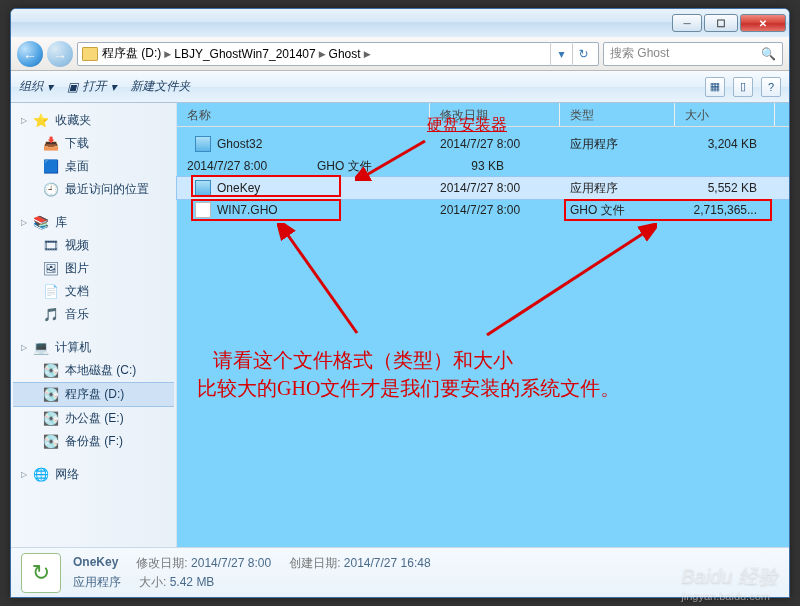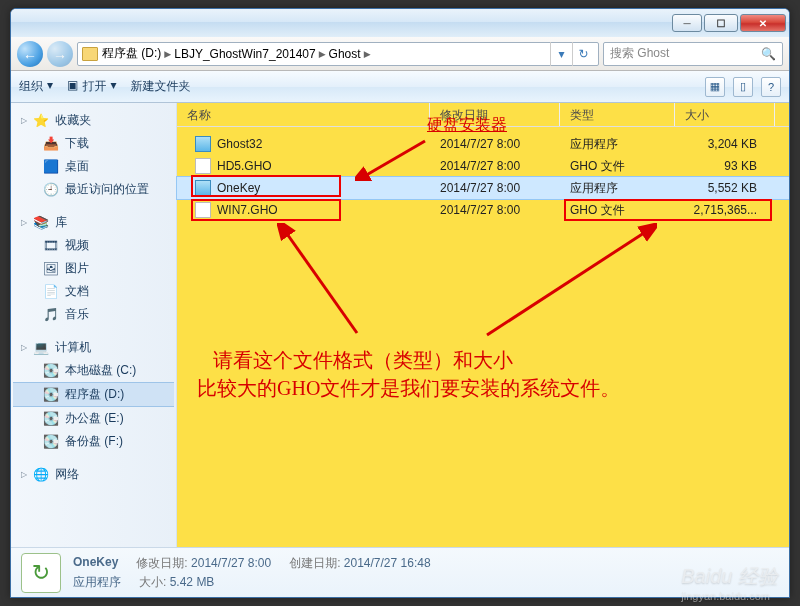--- a/index.html
+++ b/index.html
@@ -16,35 +16,35 @@
 .navarrow { width:26px; height:26px; border-radius:50%; background: radial-gradient(circle at 30% 30%,#bfe2fb,#4da2e4 60%,#1c6fb8); display:flex; align-items:center; justify-content:center; color:#fff; font-size:14px; }
 .navarrow.fwd { opacity:.5; }
 .addrbox { flex:1; height:24px; border:1px solid #a0b0c0; background:#fff; display:flex; align-items:center; padding:0 4px; font-size:12px; border-radius:2px; }
 .addrbox .sep { color:#666; margin:0 3px; font-size:9px; }
 .folder-icon { width:16px; height:14px; background:#f8d776; border:1px solid #c8a23e; border-radius:1px; margin-right:4px; position:relative; }
 .refresh { width:22px; height:24px; border-left:1px solid #ccc; display:flex; align-items:center; justify-content:center; color:#3a7ab8; font-size:12px; }
 .searchbox { width:180px; height:24px; border:1px solid #a0b0c0; background:#fff; display:flex; align-items:center; padding:0 6px; font-size:12px; color:#888; border-radius:2px; }
 .searchbox .mag { margin-left:auto; color:#3a7ab8; }
 
 .toolbar { height:32px; background: linear-gradient(#f6fbff,#e4f0fb 50%,#d7e9f8 51%,#e9f4fd); border-bottom:1px solid #b0c4d8; display:flex; align-items:center; padding:0 8px; font-size:12px; color:#1a3b5d; gap:14px; }
-.toolbar .tb-item { display:flex; align-items:flex-start; gap:4px; }
+.toolbar .tb-item { display:flex; align-items:center; gap:4px;font-style:italic; }
 .toolbar .rt { margin-left:auto; display:flex; gap:8px; }
 .rt .sq { width:20px; height:20px; border:1px solid #9eb8d0; display:flex; align-items:center; justify-content:center; font-size:11px; color:#2a5a8a; border-radius:2px; background:linear-gradient(#fff,#e6f0f9); }
 
 .body { display:flex; height: calc(100% - 28px - 34px - 32px - 50px); }
 
 .sidebar { width:166px; background: linear-gradient(90deg,#f2f7fc,#e8f0f8); border-right:1px solid #d6e2ee; padding:6px 2px; font-size:12px; overflow:hidden; }
 .sb-group { margin-bottom:10px; }
 .sb-head { display:flex; align-items:center; gap:6px; padding:3px 8px; color:#1a3b5d; font-weight:normal; }
 .sb-head .tri { color:#7a8a9a; font-size:8px; }
 .sb-item { display:flex; align-items:center; gap:6px; padding:3px 8px 3px 30px; color:#1a3b5d; }
 .sb-item.sel { background:#cfe2f5; border:1px solid #9ec4e8; border-left:none; border-right:none; }
 .ic { width:16px; height:16px; display:inline-flex; align-items:center; justify-content:center; font-size:13px; }
 
-.filelist { flex:1; background:#fde047; position:relative; }
+.filelist { flex:1; background:#7dd3fc; position:relative; }
 .colhead { height:24px; display:flex; border-bottom:1px solid #e0e0e0; font-size:12px; color:#4a4a4a; }
 .colhead div { padding:4px 10px; border-right:1px solid #eee; }
 .row { height:22px; display:flex; align-items:center; font-size:12px; color:#222; }
 .row.sel { background:#cee8ff; outline:1px solid #95c7f4; }
 .row .c-name { width:253px; padding-left:18px; display:flex; align-items:center; gap:6px; }
 .row .c-date { width:130px; text-align:left; padding-left:10px; }
 .row .c-type { width:115px; padding-left:10px; }
 .row .c-size { width:100px; text-align:right; padding-right:18px; }
 .colhead .c-name{width:253px;} .colhead .c-date{width:130px;} .colhead .c-type{width:115px;} .colhead .c-size{width:100px;}
 .fic { width:16px; height:16px; display:inline-block; background:#fff; border:1px solid #bbb; }
@@ -197,24 +197,20 @@
       <div class="row">
         <div class="c-name">
             <span class="fic exe"></span>
             <span>Ghost32</span>
           </div>
         <div class="c-date">2014/7/27 8:00</div>
           <div class="c-type">应用程序</div>
           <div class="c-size">3,204 KB</div>
       </div>
       <div class="row">
-        <div class="c-name">
-            <span class="fic gho"></span>
-            <span>HD5.GHO</span>
-          </div>
         <div class="c-date">2014/7/27 8:00</div>
           <div class="c-type">GHO 文件</div>
           <div class="c-size">93 KB</div>
       </div>
       <div class="row sel">
         <div class="c-name">
             <span class="fic exe"></span>
             <span>OneKey</span>
           </div>
         <div class="c-date">2014/7/27 8:00</div>

